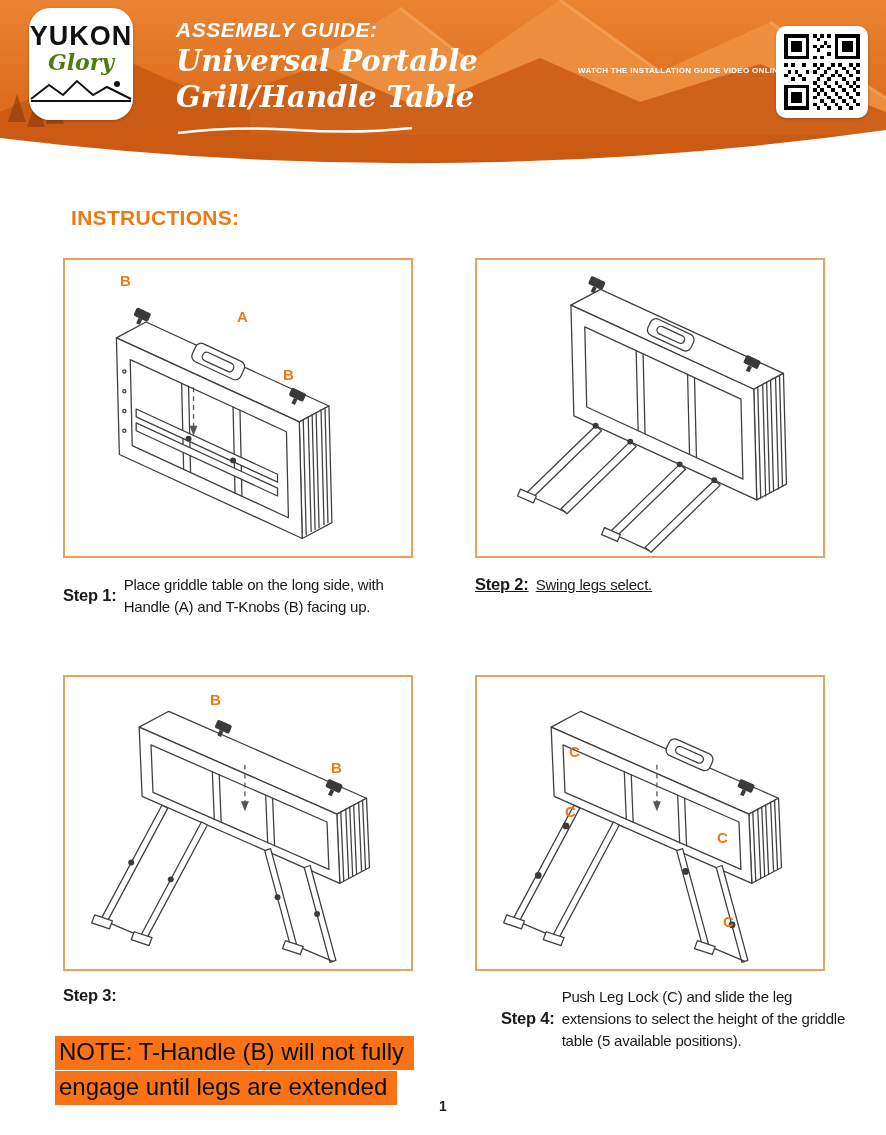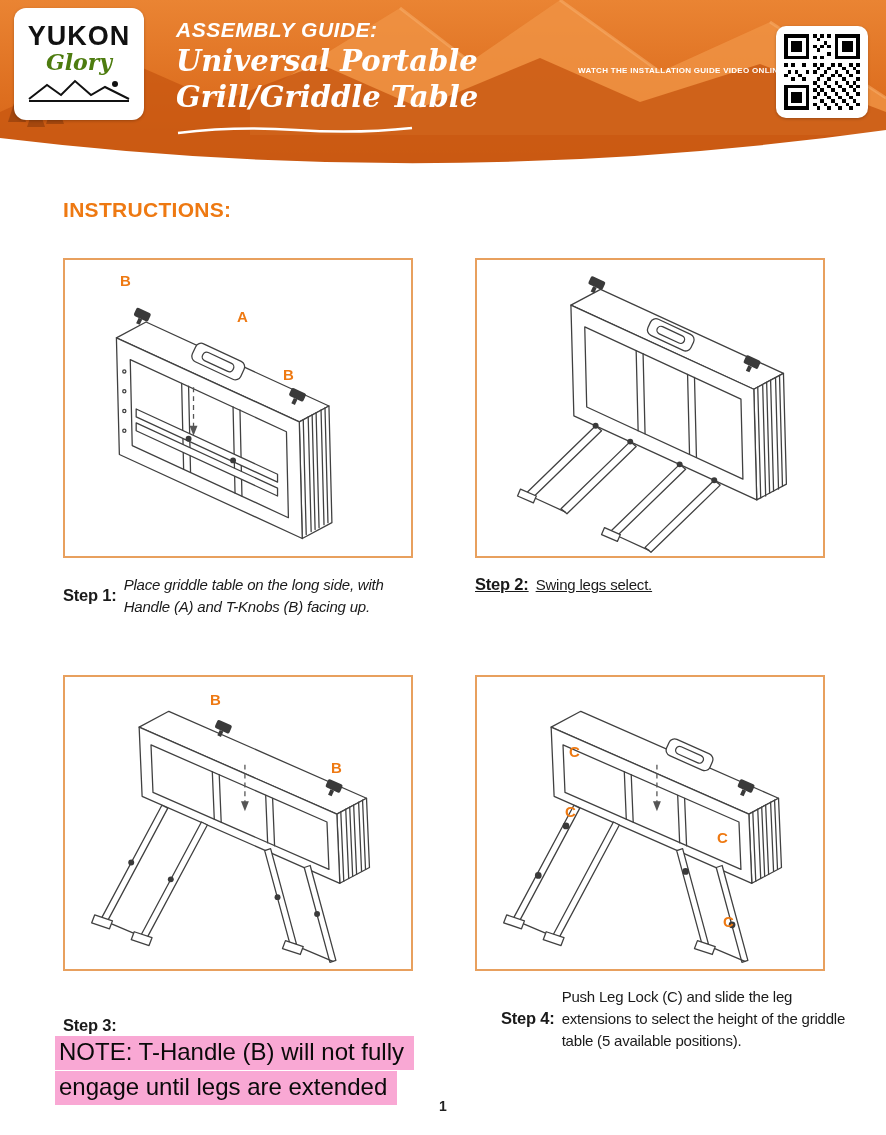--- a/index.html
+++ b/index.html
@@ -2,60 +2,60 @@
 <html><head>
 <meta charset="utf-8">
 <style>
   html,body{margin:0;padding:0;background:#fff;}
   body{width:886px;height:1135px;position:relative;overflow:hidden;
        font-family:"Liberation Sans",sans-serif;color:#1a1a1a;}
 
   
   .header{position:absolute;left:0;top:0;width:886px;height:178px;}
   .header-bg{position:absolute;left:0;top:0;}
-  .logo{position:absolute;left:14px;top:8px;width:130px;height:112px;background:#fff;
-        border-radius:12px;text-align:center;box-shadow:0 1px 3px rgba(0,0,0,.25);}
+  .logo{position:absolute;left:29px;top:8px;width:104px;height:112px;background:#fff;
+        border-radius:21px;text-align:center;box-shadow:0 1px 3px rgba(0,0,0,.25);}
   .logo-yukon{font-size:27px;font-weight:800;letter-spacing:1px;color:#111;margin-top:13px;}
   .logo-glory{font-family:"DejaVu Serif",serif;font-style:italic;font-weight:bold;
               font-size:22px;color:#4d7c0f;margin-top:-3px;}
   .logo-art{display:block;margin:2px auto 0;}
   .title-block{position:absolute;left:176px;top:18px;color:#fff;}
   .hdr-title{font-size:21px;font-weight:800;letter-spacing:.5px;font-style:italic;}
   .hdr-sub{font-family:"DejaVu Serif",serif;font-style:italic;font-weight:bold;
            font-size:29px;line-height:34px;margin-top:2px;}
   .swash{position:absolute;left:176px;top:124px;}
   .video-cta{position:absolute;left:578px;top:66px;color:#fff;font-weight:bold;
              font-size:8px;letter-spacing:.3px;white-space:nowrap;}
   .qr{position:absolute;right:18px;top:26px;width:92px;height:92px;background:#fff;
       border-radius:10px;display:flex;align-items:center;justify-content:center;
       box-shadow:0 1px 3px rgba(0,0,0,.25);}
 
   
-  .instructions{position:absolute;left:63px;top:198px;margin:0;font-size:21px;
+  .instructions{position:absolute;left:63px;top:198px;margin:8px;font-size:21px;
                 font-weight:800;color:#ee7912;letter-spacing:.3px;}
 
   .panel{position:absolute;width:350px;height:300px;border:2px solid #e8a05e;
          background:#fff;box-sizing:border-box;}
   .p1{left:63px;top:258px;}
   .p2{left:475px;top:258px;}
   .p3{left:63px;top:675px;height:296px;}
   .p4{left:475px;top:675px;height:296px;}
   .panel svg{position:absolute;left:0;top:0;}
   .fig-label{position:absolute;color:#ee7912;font-weight:bold;font-size:15px;}
 
   .caption{position:absolute;display:flex;gap:7px;align-items:center;font-size:15px;}
   .step-label{font-weight:bold;font-size:16.5px;white-space:nowrap;letter-spacing:-.2px;}
   .step-text{line-height:1.45;letter-spacing:-.2px;}
-  .c1{left:63px;top:574px;} .c1 .step-text{width:278px;font-style:italic;}
+  .c1{left:63px;top:574px;} .c1 .step-text{width:278px;}
   .c2{left:475px;top:574px;text-decoration:underline;} .c2 .step-text{width:300px;}
-  .c3{left:63px;top:986px;margin-top:30px;} .c3 .step-text{width:300px;}
+  .c3{left:63px;top:986px;} .c3 .step-text{width:300px;}
   .c4{left:501px;top:986px;} .c4 .step-text{width:302px;}
 
   .note{position:absolute;left:55px;top:1036px;font-size:24px;color:#0a0a0a;}
-  .note .hl{display:table;background:#f9a8d4;padding:2px 10px 4px 4px;margin-bottom:1px;}
+  .note .hl{display:table;background:#f97316;padding:2px 10px 4px 4px;margin-bottom:1px;}
 
   .page-num{position:absolute;left:0;right:0;top:1098px;text-align:center;
             font-size:14px;font-weight:bold;color:#222;}
 
   .line{stroke:#404040;stroke-width:1.3;fill:none;stroke-linejoin:round;stroke-linecap:round;}
   .face{stroke:#404040;stroke-width:1.3;fill:#fff;stroke-linejoin:round;}
   .dark{fill:#3a3a3a;stroke:none;}
   .dash{stroke:#555;stroke-width:1.3;fill:none;stroke-dasharray:5 4;}
 </style>
 </head>
@@ -88,21 +88,21 @@
       <svg class="logo-art" width="104" height="26" viewBox="0 0 104 26">
         <polyline points="2,22 20,8 34,18 48,4 64,18 78,10 102,22" fill="none" stroke="#111" stroke-width="2"></polyline>
         <line x1="2" y1="24" x2="102" y2="24" stroke="#111" stroke-width="2"></line>
         <circle cx="88" cy="7" r="3" fill="#111"></circle>
       </svg>
     </div>
 
     <div class="title-block">
       <div class="hdr-title">ASSEMBLY GUIDE:</div>
       <div class="hdr-sub">Universal Portable</div>
-      <div class="hdr-sub">Grill/Griddle Table</div>
+      <div class="hdr-sub">Grill/Handle Table</div>
     </div>
     <svg class="swash" width="240" height="12" viewBox="0 0 240 12">
       <path d="M2,9 Q60,2 120,6 T236,4" stroke="#fff" stroke-width="2.5" fill="none"></path>
     </svg>
 
     <div class="video-cta">WATCH THE INSTALLATION GUIDE VIDEO ONLINE!</div>
 
     <div class="qr">
       <svg width="76" height="76" viewBox="0 0 21 21" shape-rendering="crispEdges">
         <rect width="21" height="21" fill="#fff"></rect>

